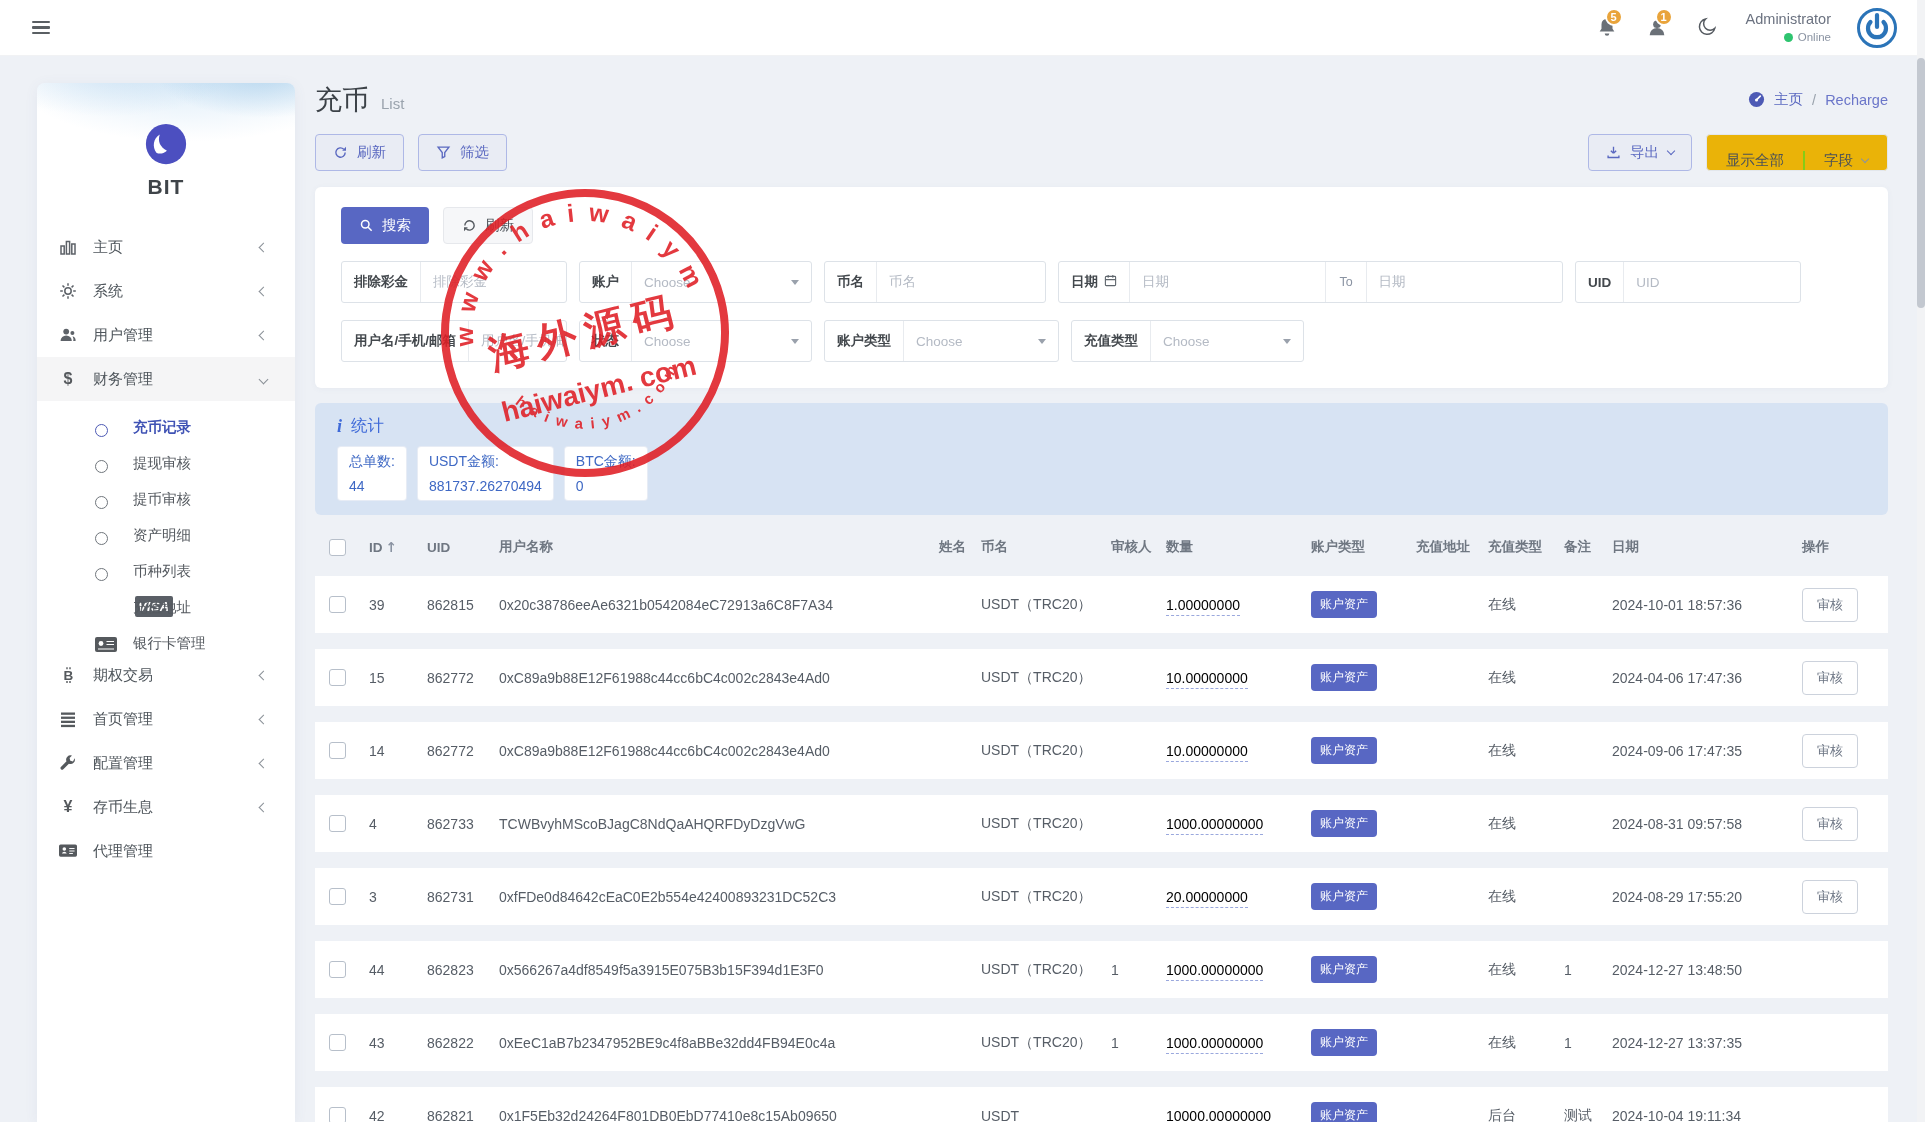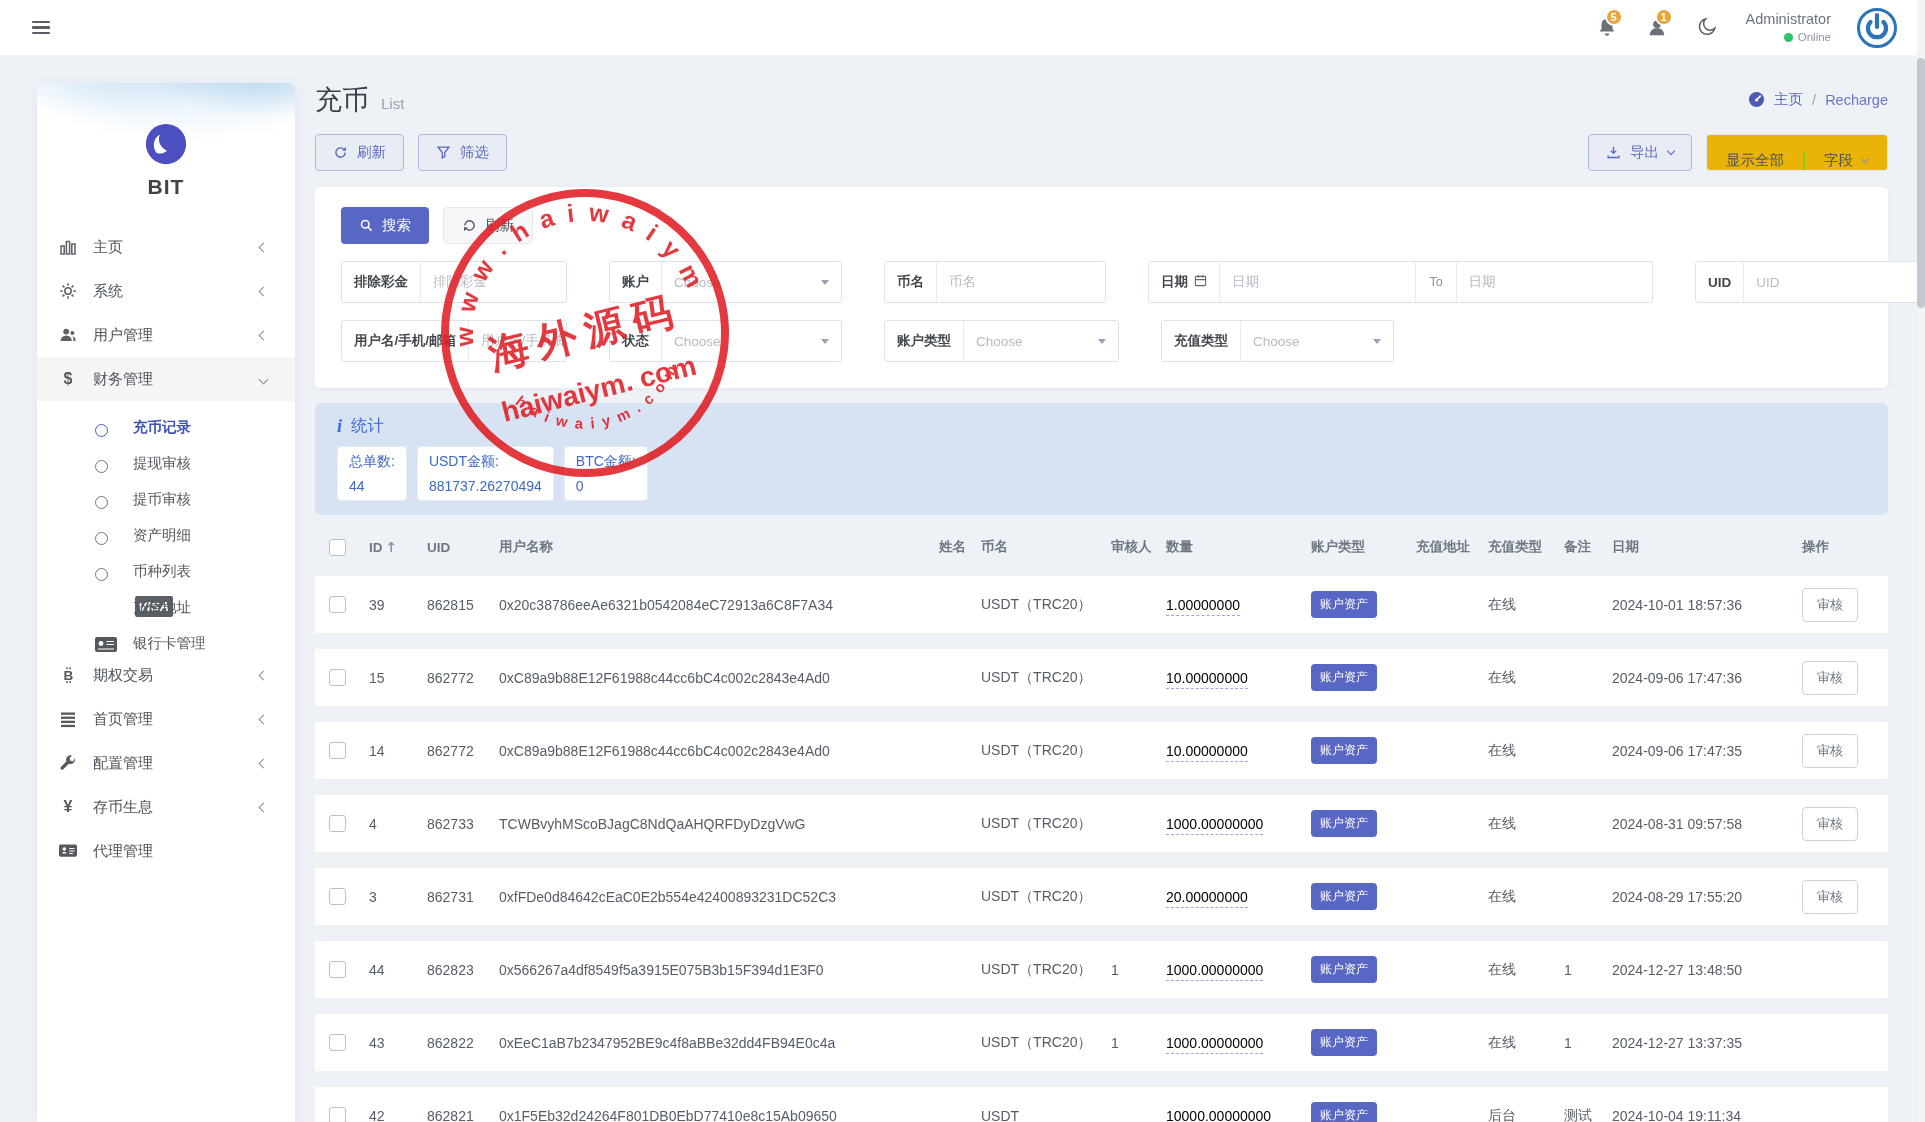--- a/index.html
+++ b/index.html
@@ -80,21 +80,21 @@
 
   .filter-card { background:#fff; border-radius:6px; margin-top:16px; padding:20px 26px 26px;
     box-shadow:0 1px 6px rgba(80,100,140,.05); position:relative; }
   .btn-primary { display:inline-flex; align-items:center; gap:8px; height:37px; padding:0 18px;
     background:#5867c3; color:#fff; border-radius:4px; font-size:14.5px; cursor:pointer; }
   .btn-primary svg { width:15px; height:15px; }
   .btn-light { display:inline-flex; align-items:center; gap:8px; height:37px; padding:0 18px;
     background:#f6f7f9; color:#4b5158; border:1px solid #e6e8ec; border-radius:4px; font-size:14.5px; cursor:pointer; }
   .btn-light svg { width:15px; height:15px; }
   .filter-actions { display:flex; gap:14px; }
-  .filter-row { display:flex; gap:42px; margin-top:17px; }
+  .filter-row { display:flex; gap:12px; margin-top:17px; }
   .fgroup { display:flex; align-items:stretch; border:1px solid #dde2e8; border-radius:3px; height:42px;
     background:#fff; overflow:hidden; flex:none; }
   .flabel { display:flex; align-items:center; gap:6px; padding:0 12px; font-size:13.5px; font-weight:bold;
     color:#43484d; border-right:1px solid #e8ebef; white-space:nowrap; }
   .flabel svg { width:13px; height:13px; }
   .fvalue { flex:1; display:flex; align-items:center; padding:0 12px; color:#b4bac4; font-size:13.5px;
     white-space:nowrap; overflow:hidden; cursor:text; }
   .fvalue .fcaret { margin-left:auto; width:0; height:0; border-left:4.5px solid transparent;
     border-right:4.5px solid transparent; border-top:5.5px solid #9aa1ac; flex:none; }
   .fto { display:flex; align-items:center; padding:0 13px; font-size:12.5px; color:#8a93a2;
@@ -545,21 +545,21 @@
           <td>862772</td>
           <td>0xC89a9b88E12F61988c44cc6bC4c002c2843e4Ad0</td>
           <td></td>
           <td>USDT（TRC20）</td>
           <td></td>
           <td><span class="amount-link">10.00000000</span></td>
           <td><span class="badge-acct">账户资产</span></td>
           <td></td>
           <td>在线</td>
           <td></td>
-          <td>2024-09-06 17:47:36</td>
+          <td>2024-04-06 17:47:36</td>
           <td><span class="btn-review">审核</span></td>
         </tr>
         <tr>
           <td class="first"><span class="checkbox"></span></td>
           <td>14</td>
           <td>862772</td>
           <td>0xC89a9b88E12F61988c44cc6bC4c002c2843e4Ad0</td>
           <td></td>
           <td>USDT（TRC20）</td>
           <td></td>

